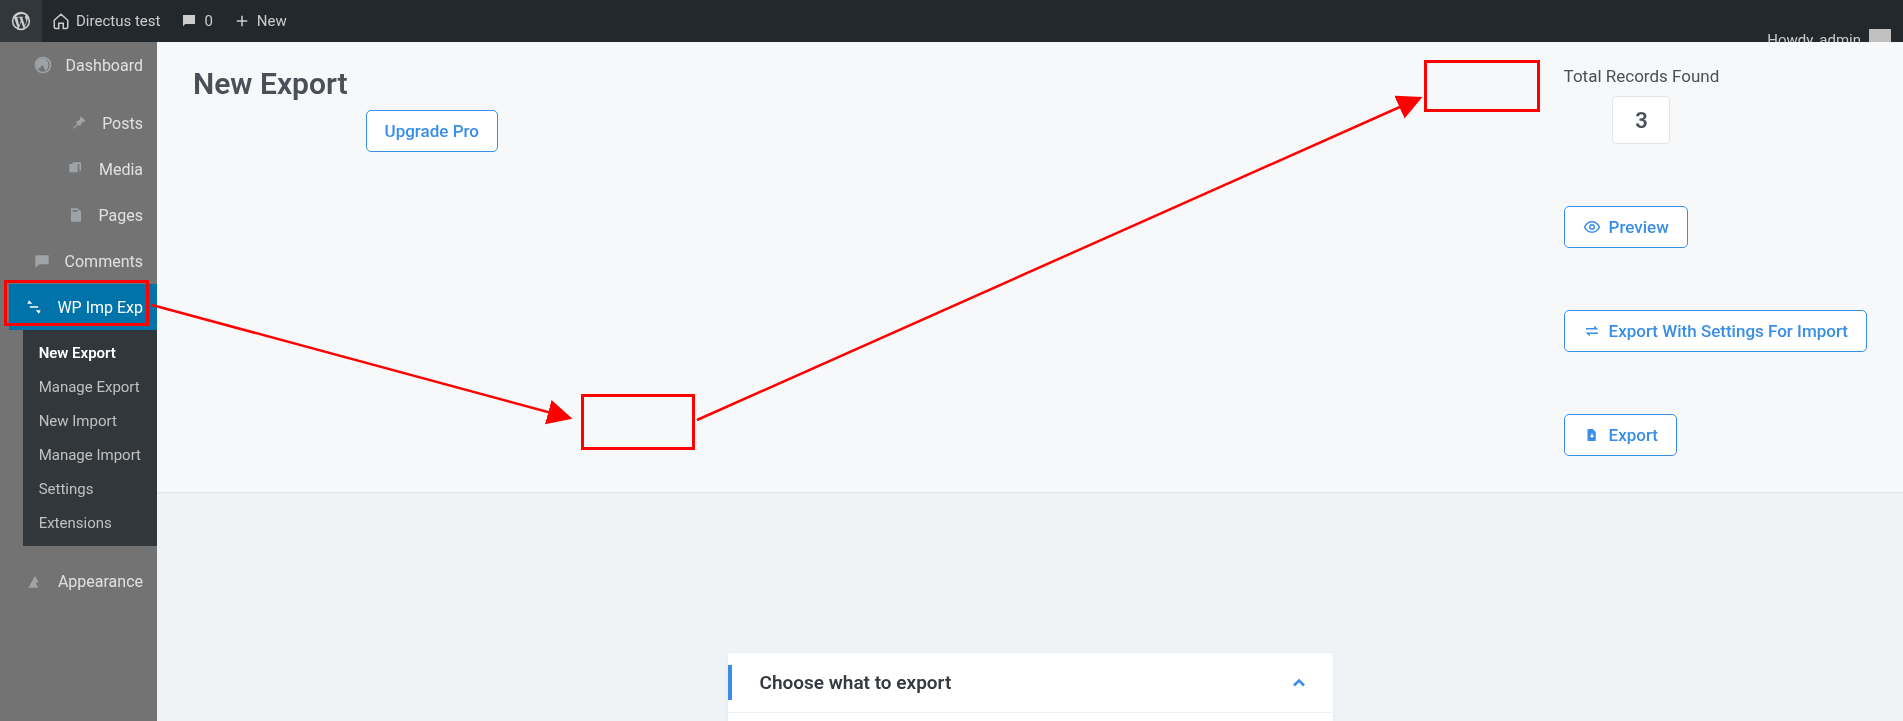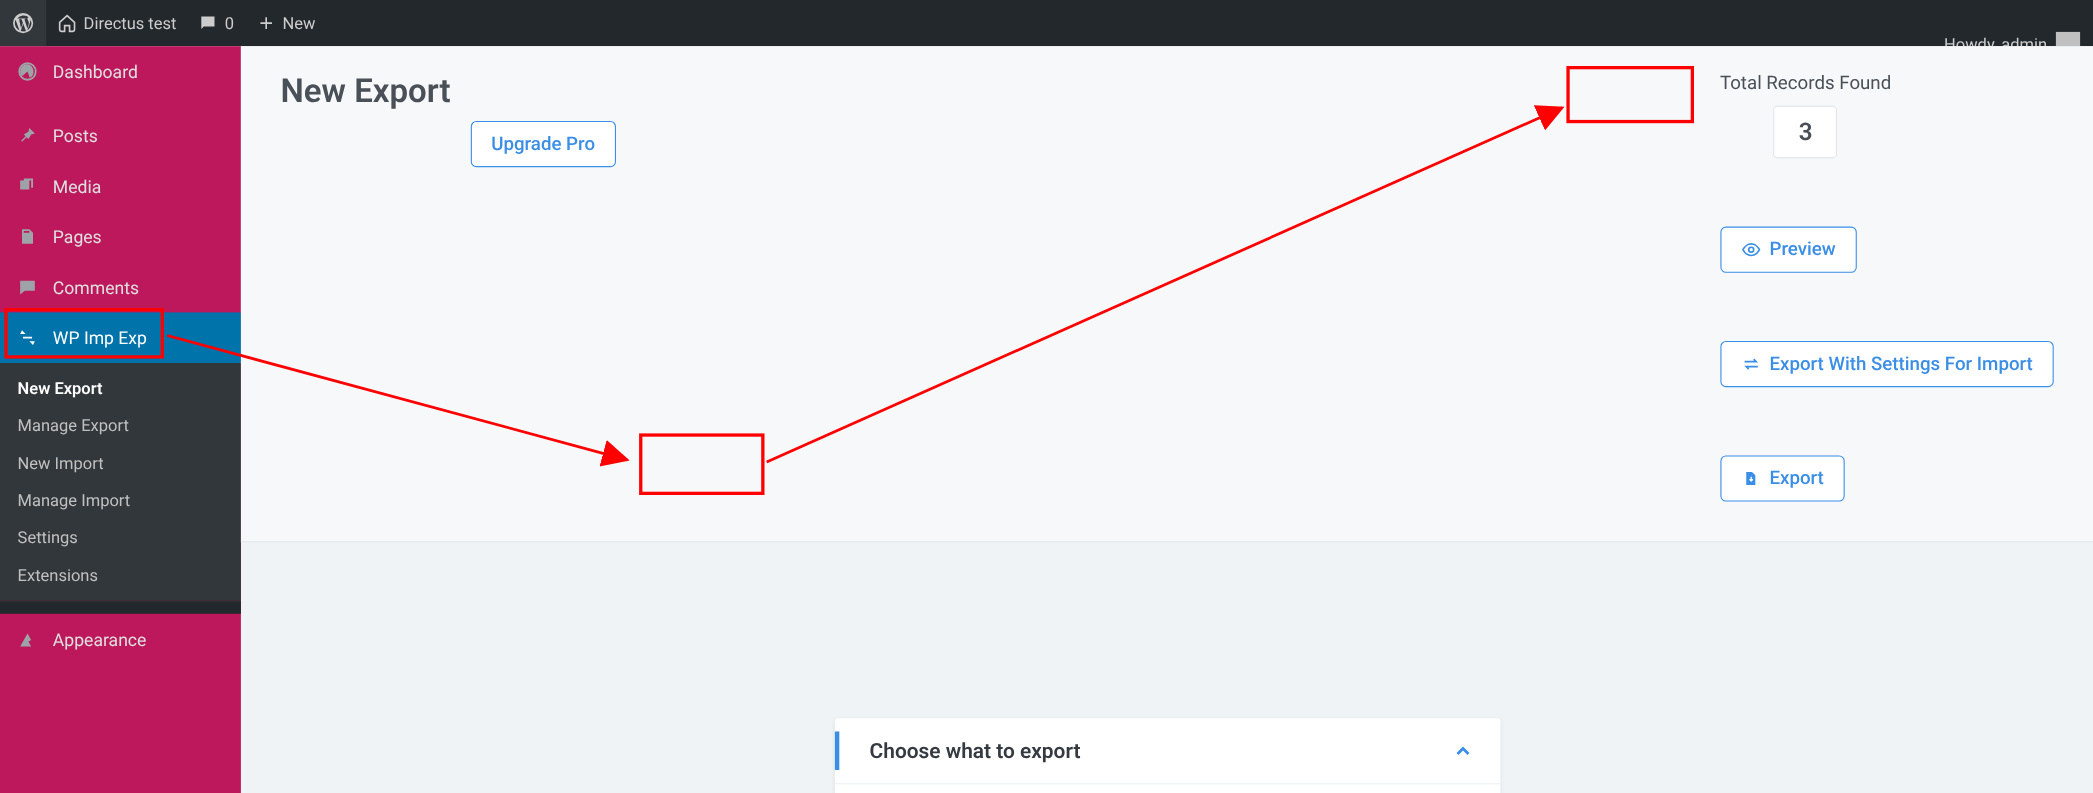--- a/index.html
+++ b/index.html
@@ -8,21 +8,21 @@
   .topbar { background: #23282d; color: #ccc; height: 42px; display: flex; align-items: center; font-size: 15px; }
   .topbar-left { display: flex; align-items: center; flex: 1; }
   .topbar-item { display: flex; align-items: center; padding: 0 10px; height: 42px; cursor: pointer; gap: 6px; }
   .topbar-right { display: flex; align-items: center; padding-right: 12px; gap: 8px; margin-top: 37px; }
   .wp-logo { width: 24px; height: 24px; display: inline-flex; align-items: center; justify-content: center; }
   .wp-logo-wrap { background: #32373c; padding: 9px; }
   .avatar-placeholder { width: 22px; height: 22px; background: #c0c0c0; }
 
   .main { display: flex; height: calc(721px - 42px); }
 
-  .sidebar { width: 219px; background: #be185d; color: #e0e0e0; font-size: 16px; display: flex; flex-direction: column; }
+  .sidebar { width: 157px; background: #737373; color: #e0e0e0; font-size: 16px; display: flex; flex-direction: column; align-items: flex-end; }
   .sidebar-item { display: flex; align-items: center; gap: 12px; padding: 12px 14px; cursor: pointer; color: #e0e0e0; }
   .sidebar-item.active { background: #0073aa; color: #fff; position: relative; }
   .sidebar-item.active::after { content:''; position: absolute; right: -8px; top: 50%; transform: translateY(-50%); border: 8px solid transparent; border-right-color: #f0f3f5; }
   .sidebar-icon { width: 22px; height: 22px; display: inline-flex; align-items: center; justify-content: center; color: #9ea3a8; flex-shrink: 0; }
   .sidebar-item.active .sidebar-icon { color: #fff; }
   .submenu { background: #32373c; padding: 6px 0; }
   .submenu-item { padding: 8px 16px; cursor: pointer; color: #c0c0c0; font-size: 15px; }
   .submenu-item.current { color: #fff; font-weight: 600; }
   .sidebar-divider { height: 12px; background: #23282d; border-top: 1px solid #333; }
 

